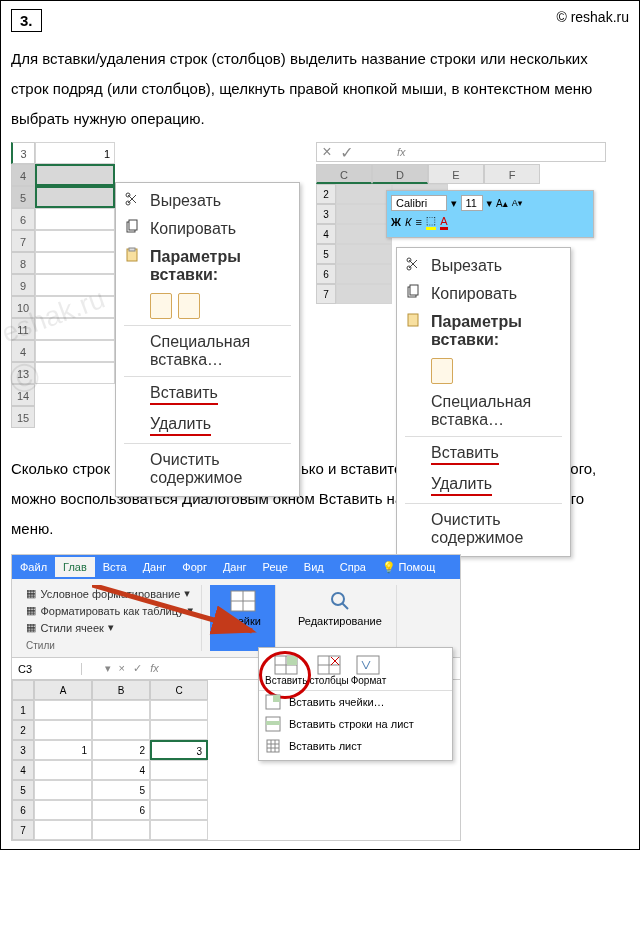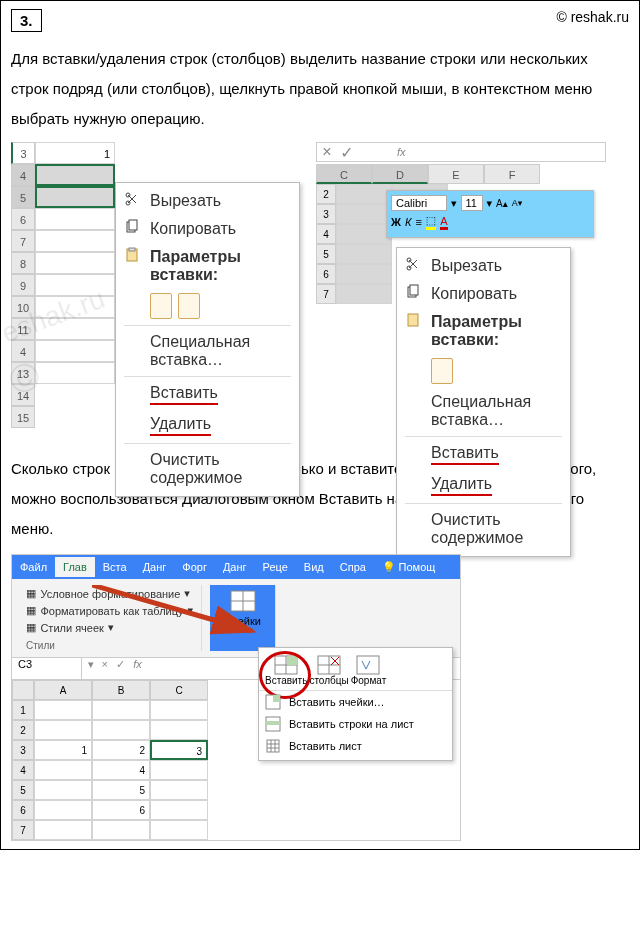--- a/index.html
+++ b/index.html
@@ -62,21 +62,21 @@
     .ribbody { background: #f3f3f3; padding: 6px; display: flex; gap: 8px; border-bottom: 1px solid #ccc; }
     .ribgroup { border-right: 1px solid #ddd; padding: 0 8px; }
     .ribgrplabel { font-size: 10px; color: #666; margin-top: 4px; }
     .ribitem { font-size: 11px; padding: 2px 0; color: #333; display: flex; align-items: center; gap: 4px; }
     .ribbtn { text-align: center; font-size: 11px; padding: 4px 6px; }
     .ribbtn .bigico { width: 28px; height: 24px; margin: 0 auto 2px; }
     .cellsgrp { display: flex; gap: 2px; position: relative; }
     .redcircle { position: absolute; border: 3px solid #c00; border-radius: 50%; width: 52px; height: 48px; left: -6px; top: -4px; pointer-events: none; }
     .arrow-red { position: absolute; left: 80px; top: 30px; width: 170px; height: 50px; pointer-events: none; }
     
-    .namebox-row { display: flex; background: #fff; border-bottom: 1px solid #ccc; height: 22px; font-size: 11px; }
+    .namebox-row { display: flex; background: #fff; border-bottom: 1px solid #ccc; height: 22px; align-items: center; font-size: 11px; gap: 17px; }
     .namebox { width: 70px; border-right: 1px solid #ccc; padding: 0 6px; }
     .fxctrl { padding: 0 6px; color: #888; display: flex; gap: 8px; }
     
     .gridarea { display: flex; }
     .gridrowh { width: 22px; }
     .gridrowh div { height: 20px; border: 1px solid #ccc; background: #e8e8e8; font-size: 10px; text-align: center; line-height: 20px; }
     .gridcols { flex: 1; }
     .gridcolh { display: flex; }
     .gridcolh div { width: 58px; height: 20px; border: 1px solid #ccc; background: #e8e8e8; font-size: 10px; text-align: center; line-height: 20px; }
     .gridrow { display: flex; }
@@ -307,20 +307,31 @@
           <div class="bigico">
               <svg viewBox="0 0 28 24">
                 <rect x="2" y="2" width="24" height="20" fill="#fff" stroke="#888"></rect>
                 <line x1="2" y1="12" x2="26" y2="12" stroke="#888"></line>
                 <line x1="14" y1="2" x2="14" y2="22" stroke="#888"></line>
               </svg>
             </div>
           <span>Ячейки</span>
         </div>
       </div>
+      <div class="ribgroup">
+        <div class="ribbtn">
+          <div class="bigico">
+              <svg viewBox="0 0 28 24">
+                <circle cx="12" cy="10" r="6" fill="none" stroke="#4a7bb0" stroke-width="2"></circle>
+                <line x1="16" y1="14" x2="22" y2="20" stroke="#4a7bb0" stroke-width="2"></line>
+              </svg>
+            </div>
+          <span>Редактирование</span>
+        </div>
+      </div>
     </div>
     <svg class="arrow-red" viewBox="0 0 170 50">
         <defs>
           <marker id="ah" markerWidth="10" markerHeight="10" refX="8" refY="3" orient="auto">
             <path d="M0,0 L0,6 L9,3 z" fill="#c43a1a"></path>
           </marker>
         </defs>
         <line x1="0" y1="0" x2="160" y2="46" stroke="#c43a1a" stroke-width="5" marker-end="url(#ah)"></line>
       </svg>
 

